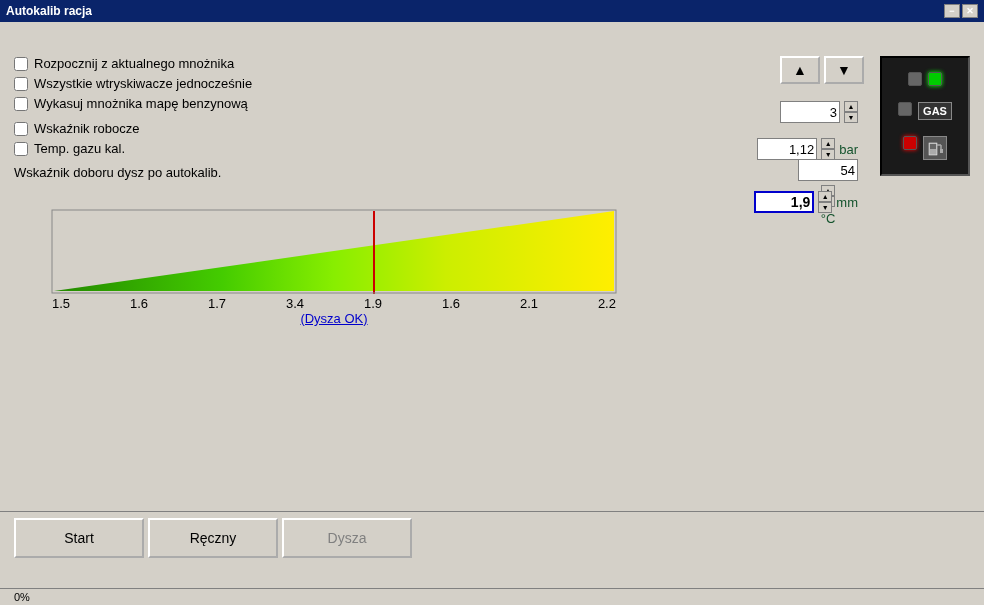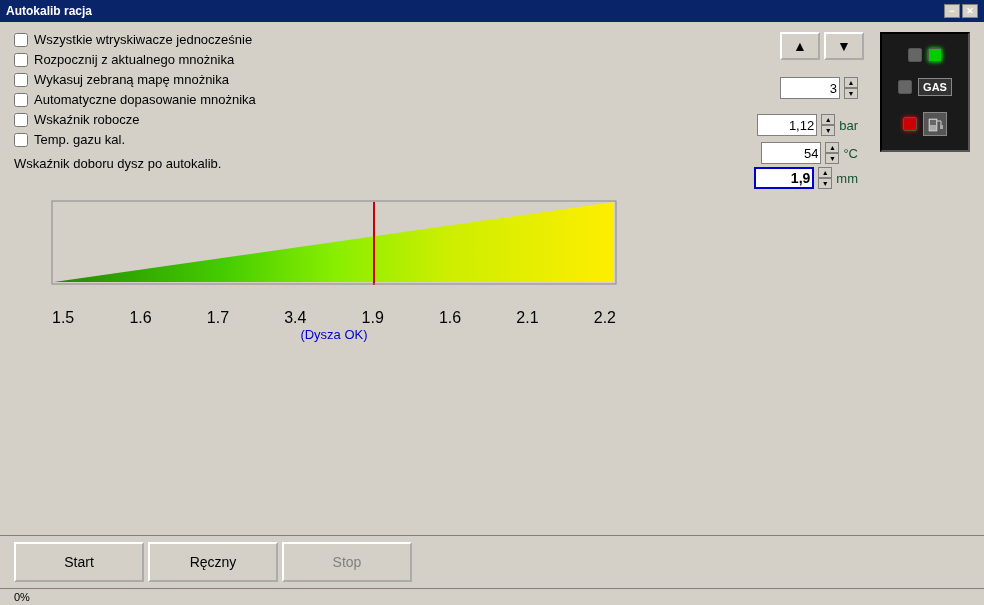--- a/index.html
+++ b/index.html
@@ -10,20 +10,21 @@
       width: 984px;
       height: 605px;
       overflow: hidden;
     }
     .window {
       width: 984px;
       height: 605px;
       background: #d4d0c8;
       display: flex;
       flex-direction: column;
+      gap: 24px;
     }
     .title-bar {
       background: #0a246a;
       color: white;
       height: 22px;
       display: flex;
       align-items: center;
       padding: 0 6px;
       font-size: 12px;
       font-weight: bold;
@@ -127,21 +128,21 @@
       align-items: center;
       justify-content: space-around;
       padding: 6px 4px;
       position: absolute;
       top: 10px;
       right: 14px;
     }
     .indicator-row {
       display: flex;
       gap: 6px;
-      align-items: center;
+      align-items: flex-start;
       justify-content: center;
     }
     .led {
       width: 14px;
       height: 14px;
       border-radius: 2px;
       border: 1px solid #555;
     }
     .led-green { background: #00cc00; box-shadow: 0 0 4px #00ff00; }
     .led-gray { background: #666; }
@@ -232,38 +233,34 @@
             <rect x="13" y="10" width="3" height="4" fill="#aaa"></rect>
           </svg>
         </div>
       </div>
     </div>
 
     <div style="display:flex; flex-direction:column; gap:5px; margin-top:0;">
 
       <div class="checkbox-row">
         <input type="checkbox" style="">
-        <span class="checkbox-label">Wszystkie wtryskiwacze jednocześnie</span>
+        <span class="checkbox-label">Rozpocznij z aktualnego mnożnika</span>
       </div>
 
       <div class="checkbox-row">
         <input type="checkbox" style="">
-        <span class="checkbox-label">Rozpocznij z aktualnego mnożnika</span>
+        <span class="checkbox-label">Wszystkie wtryskiwacze jednocześnie</span>
       </div>
 
       <div class="checkbox-row">
         <input type="checkbox" style="">
-        <span class="checkbox-label">Wykasuj zebraną mapę mnożnika</span>
+        <span class="checkbox-label">Wykasuj mnożnika mapę benzynową</span>
       </div>
 
       <div style="display:flex; align-items:center; justify-content:space-between; padding-right:240px;">
-        <div class="checkbox-row">
-          <input type="checkbox" style="">
-          <span class="checkbox-label">Automatyczne dopasowanie mnożnika</span>
-        </div>
         <div class="spinner-row" style="position:absolute; right:126px; top: 55px;">
           <input class="spinner-input" type="text" value="3" style="">
           <div class="spinner-btns">
             <button class="spin-btn">▲</button>
             <button class="spin-btn">▼</button>
           </div>
         </div>
       </div>
 
       <div style="display:flex; align-items:center; justify-content:space-between; padding-right:240px;">
@@ -279,21 +276,21 @@
           </div>
           <span class="unit-label">bar</span>
         </div>
       </div>
 
       <div style="display:flex; align-items:center; padding-right:240px;">
         <div class="checkbox-row">
           <input type="checkbox" style="">
           <span class="checkbox-label">Temp. gazu kal.</span>
         </div>
-        <div class="spinner-row" style="position:absolute; right:126px; top: 120px;">
+        <div class="spinner-row" style="position:absolute; right:126px; top: 113px; flex-direction: column;">
           <input class="spinner-input" type="text" value="54" style="">
           <div class="spinner-btns">
             <button class="spin-btn">▲</button>
             <button class="spin-btn">▼</button>
           </div>
           <span class="unit-label">°C</span>
         </div>
       </div>
 
       <div style="display:flex; align-items:center; margin-top:4px;">
@@ -324,42 +321,42 @@
           </defs>
 
           <polygon points="10,85 570,85 570,5" fill="url(#gaugeGrad)"></polygon>
 
           <line x1="330" y1="5" x2="330" y2="88" stroke="#cc0000" stroke-width="2"></line>
 
           <rect x="8" y="4" width="564" height="83" fill="none" stroke="#888" stroke-width="1"></rect>
         </svg>
       </div>
 
-      <div style="display:flex; justify-content:space-between; width:580px; padding: 0 8px; font-size:16px;margin-top:22px;">
+      <div style="display:flex; justify-content:space-between; width:580px; padding: 0 8px; font-size:13px;">
         <span>1.5</span>
         <span>1.6</span>
         <span>1.7</span>
         <span>3.4</span>
         <span>1.9</span>
         <span>1.6</span>
         <span>2.1</span>
         <span>2.2</span>
       </div>
 
       <div style="text-align:center; width:580px;">
-        <span style="color:#0000cc; font-size:13px;">(Dysza OK)</span>
+        <span style="color:#0000cc; font-size:13px;text-decoration:underline;">(Dysza OK)</span>
       </div>
     </div>
 
   </div>
 
   <div class="bottom-bar">
     <div class="action-buttons">
       <button class="action-btn">Start</button>
       <button class="action-btn">Ręczny</button>
-      <button class="action-btn" disabled="">Stop</button>
+      <button class="action-btn" disabled="">Dysza</button>
     </div>
   </div>
 
   <div class="status-bar">
     <span>0%</span>
   </div>
 </div>
 
 </body></html>

